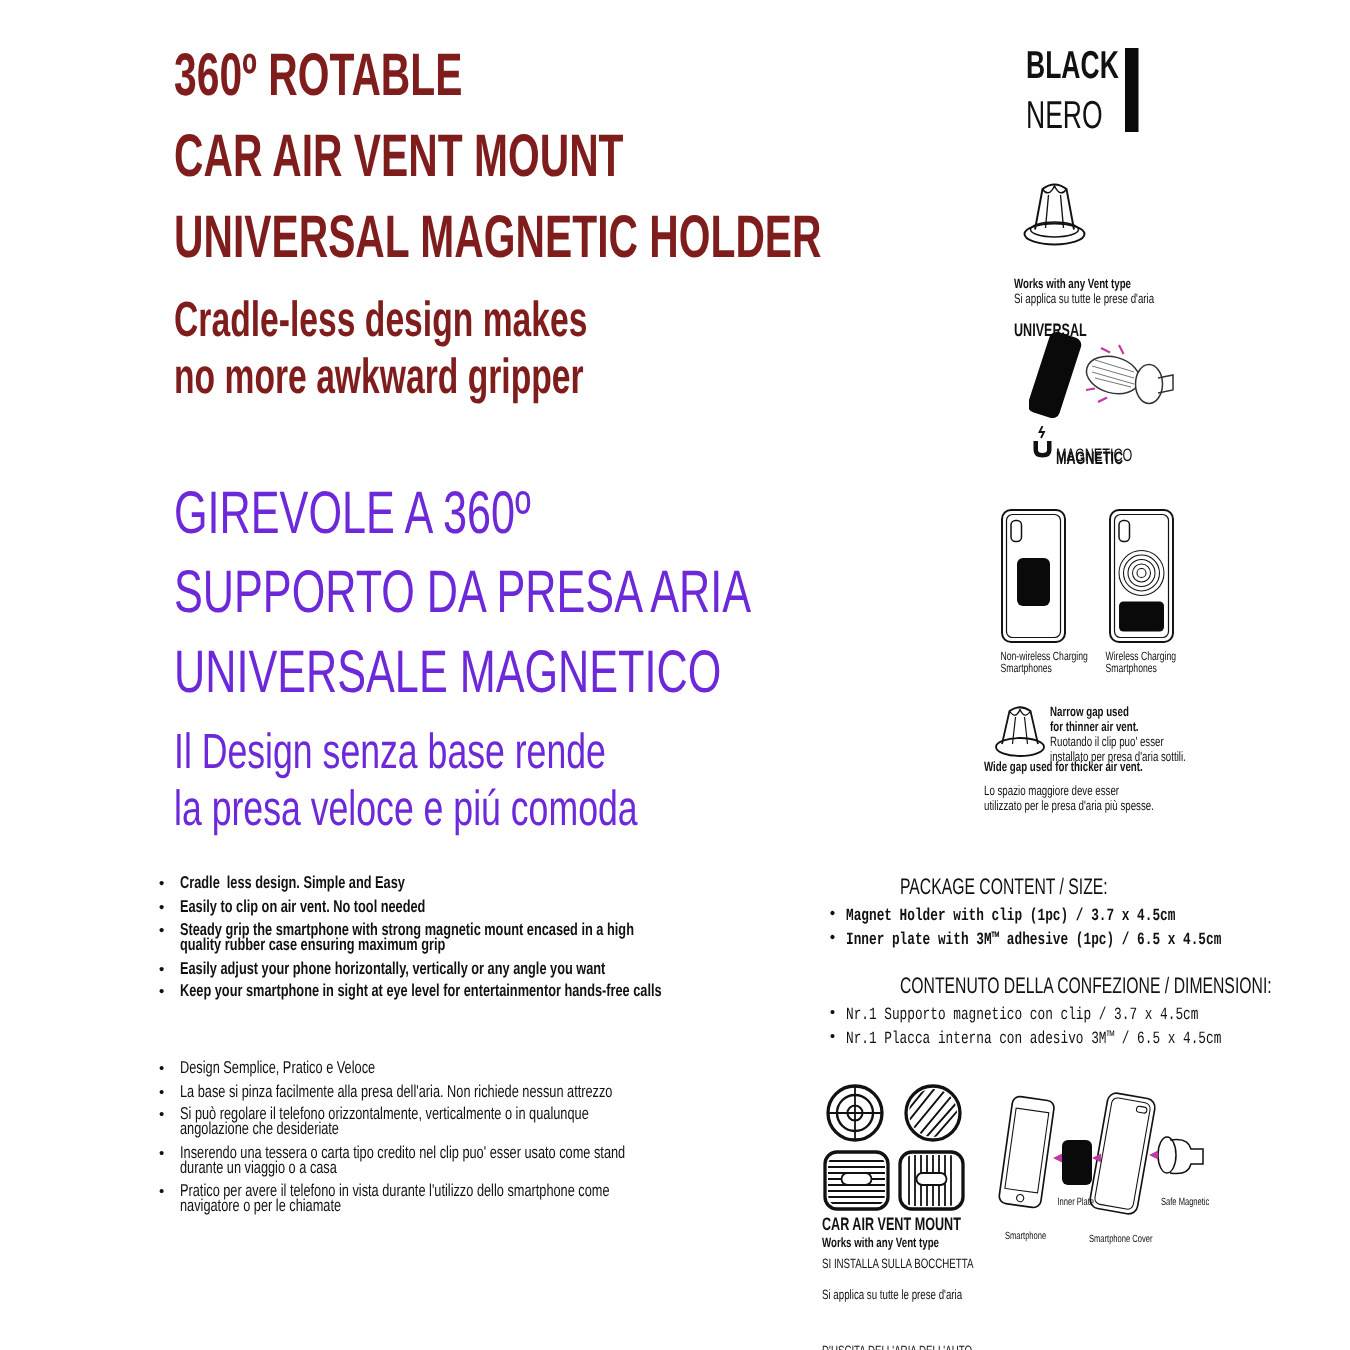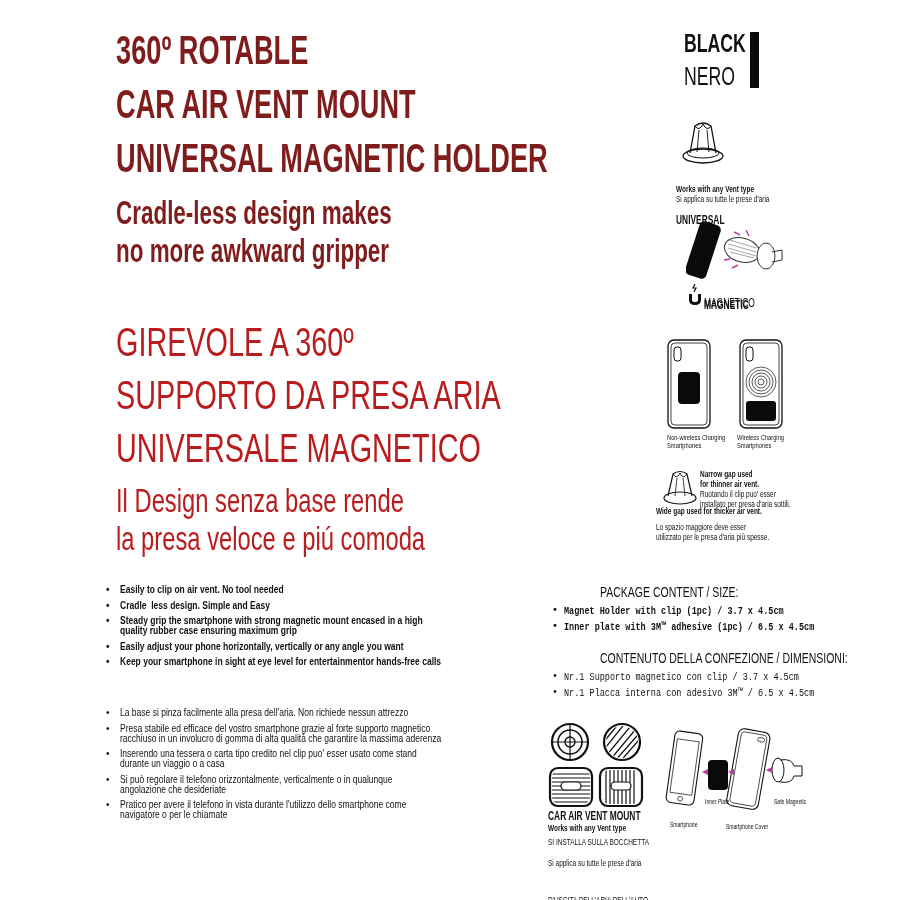--- a/index.html
+++ b/index.html
@@ -4,21 +4,21 @@
 <style>
   * { box-sizing: border-box; margin: 0; padding: 0; }
   html, body { width: 900px; height: 900px; background: #ffffff; overflow: hidden; }
   body { position: relative; font-family: "Liberation Sans", sans-serif; color: #111; }
 
   .cond { display: inline-block; transform-origin: left top; white-space: nowrap; }
 
   
   .h-en { position: absolute; left: 116px; font-family: "Liberation Sans", sans-serif; font-weight: 700; color: #7f1d1d; white-space: nowrap; }
   .h-en .cond { transform: scaleX(0.68); }
-  .h-it { position: absolute; left: 116px; font-family: "Liberation Sans", sans-serif; font-weight: 400; color: #b91c1c; white-space: nowrap; }
+  .h-it { position: absolute; left: 116px; font-family: "Liberation Sans", sans-serif; font-weight: 400; color: #6d28d9; white-space: nowrap; }
   .h-it .cond { transform: scaleX(0.72); }
 
   .big { font-size: 40px; line-height: 40px; }
   .sub { font-size: 33px; line-height: 34px; }
 
   
   .color-tag { position: absolute; left: 684px; top: 30px; }
   .color-tag .t1 { position: absolute; left: 0; top: 0; font-weight: 700; font-size: 26px; line-height: 26px; }
   .color-tag .t2 { position: absolute; left: 0; top: 33px; font-weight: 400; font-size: 26px; line-height: 26px; }
   .color-tag .t1 .cond, .color-tag .t2 .cond { transform: scaleX(0.68); }
@@ -135,36 +135,35 @@
 </svg>
 <div class="feat-small b" style="left:700px; top:469px;"><span class="cond">Narrow gap used</span></div>
 <div class="feat-small b" style="left:700px; top:479px;"><span class="cond">for thinner air vent.</span></div>
 <div class="feat-small" style="left:700px; top:489px;"><span class="cond">Ruotando il clip puo' esser</span></div>
 <div class="feat-small" style="left:700px; top:499px;"><span class="cond">installato per presa d'aria sottili.</span></div>
 <div class="feat-small b" style="left:656px; top:506px;"><span class="cond">Wide gap used for thicker air vent.</span></div>
 <div class="feat-small" style="left:656px; top:522px;"><span class="cond">Lo spazio maggiore deve esser</span></div>
 <div class="feat-small" style="left:656px; top:532px;"><span class="cond">utilizzato per le presa d'aria più spesse.</span></div>
 
 <ul class="list en">
+  <li><span class="txt">Cradle  less design. Simple and Easy</span></li>
   <li><span class="txt">Easily to clip on air vent. No tool needed</span></li>
-  <li><span class="txt">Cradle  less design. Simple and Easy</span></li>
   <li><span class="txt" style="line-height:10px;">Steady grip the smartphone with strong magnetic mount encased in a high
 quality rubber case ensuring maximum grip</span></li>
   <li><span class="txt">Easily adjust your phone horizontally, vertically or any angle you want</span></li>
   <li><span class="txt">Keep your smartphone in sight at eye level for entertainmentor hands-free calls</span></li>
 </ul>
 
 <ul class="list it">
+  <li><span class="txt">Design Semplice, Pratico e Veloce</span></li>
   <li><span class="txt">La base si pinza facilmente alla presa dell'aria. Non richiede nessun attrezzo</span></li>
-  <li><span class="txt" style="line-height:10px;">Presa stabile ed efficace del vostro smartphone grazie al forte supporto magnetico
-racchiuso in un involucro di gomma di alta qualità che garantire la massima aderenza</span></li>
+  <li><span class="txt" style="line-height:10px;">Si può regolare il telefono orizzontalmente, verticalmente o in qualunque
+angolazione che desideriate</span></li>
   <li><span class="txt" style="line-height:10px;">Inserendo una tessera o carta tipo credito nel clip puo' esser usato come stand
 durante un viaggio o a casa</span></li>
-  <li><span class="txt" style="line-height:10px;">Si può regolare il telefono orizzontalmente, verticalmente o in qualunque
-angolazione che desideriate</span></li>
   <li><span class="txt" style="line-height:10px;">Pratico per avere il telefono in vista durante l'utilizzo dello smartphone come
 navigatore o per le chiamate</span></li>
 </ul>
 
 <div class="pkg-h" style="top:584px;"><span class="cond">PACKAGE CONTENT / SIZE:</span></div>
 <ul class="pkg-list" style="top:605px; font-weight:700;">
   <li><span class="txt">Magnet Holder with clip (1pc) / 3.7 x 4.5cm</span></li>
   <li><span class="txt">Inner plate with 3M™ adhesive (1pc) / 6.5 x 4.5cm</span></li>
 </ul>
 <div class="pkg-h" style="top:650px;"><span class="cond">CONTENUTO DELLA CONFEZIONE / DIMENSIONI:</span></div>

